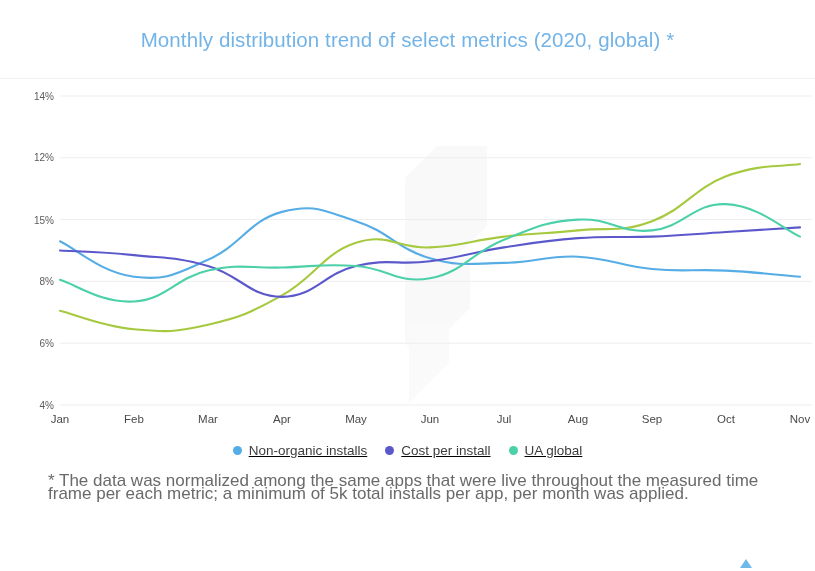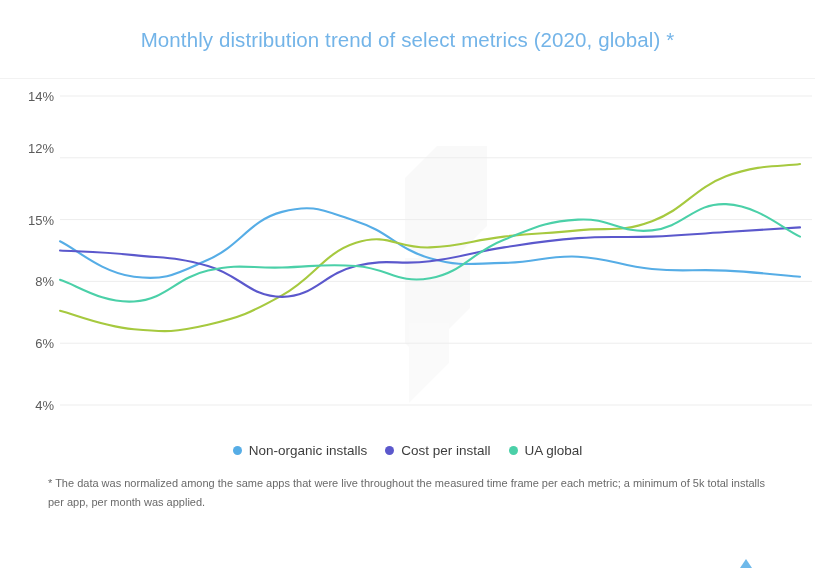--- a/index.html
+++ b/index.html
@@ -55,21 +55,21 @@
   .y-labels {
     position: absolute;
     left: 0;
     top: 0;
     width: 60px;
     height: 335px;
   }
   .y-label {
     position: absolute;
     right: 6px;
-    font-size: 13px;
+    font-size: 10px;
     color: #5b5b5b;
     transform: translateY(-50%);
     white-space: nowrap;
   }
 
   
   .x-labels {
     position: absolute;
     left: 0;
     top: 413px;
@@ -93,20 +93,21 @@
     width: 815px;
     display: flex;
     justify-content: center;
     align-items: center;
     gap: 0;
   }
   .legend-item {
     display: flex;
     align-items: center;
     margin: 0 9px;
+    text-decoration: underline;
   }
   .legend-dot {
     width: 9px;
     height: 9px;
     border-radius: 50%;
     display: inline-block;
     margin-right: 7px;
   }
   .legend-label {
     font-size: 13.5px;
@@ -115,22 +116,22 @@
   }
 
   
   .footnotes {
     position: absolute;
     left: 48px;
     top: 474px;
     width: 730px;
   }
   .footnote {
-    font-size: 11px;
-    line-height: 19px;
+    font-size: 17px;
+    line-height: 13px;
     color: #6a6a6a;
     margin: 0 0 14px 0;
   }
   .divider-line {
     position: absolute;
     left: 0;
     top: 78px;
     width: 815px;
     height: 1px;
     background: #f2f2f2;
@@ -178,25 +179,38 @@
           <path d="M60.00,172.50 C76.28,173.52 101.44,173.74 134.00,177.13 C166.56,180.53 175.44,178.77 208.00,187.95 C240.56,197.13 249.44,218.85 282.00,218.85 C314.56,218.85 323.44,195.77 356.00,187.95 C388.56,180.13 397.44,187.39 430.00,183.31 C462.56,179.24 471.44,174.51 504.00,169.41 C536.56,164.31 545.44,162.52 578.00,160.14 C610.56,157.76 619.44,159.95 652.00,158.60 C684.56,157.24 693.44,156.00 726.00,153.96 C758.56,151.92 783.72,150.34 800.00,149.33" fill="none" stroke="#5b58cc" stroke-width="2.1" stroke-linecap="round" stroke-linejoin="round"></path>
           <path d="M60.00,201.85 C76.28,206.61 101.44,225.52 134.00,223.49 C166.56,221.45 175.44,200.06 208.00,192.59 C240.56,185.11 249.44,190.51 282.00,189.50 C314.56,188.48 323.44,185.57 356.00,187.95 C388.56,190.33 397.44,206.09 430.00,200.31 C462.56,194.53 471.44,174.60 504.00,161.69 C536.56,148.77 545.44,143.64 578.00,141.60 C610.56,139.56 619.44,155.81 652.00,152.41 C684.56,149.02 693.44,124.79 726.00,126.15 C758.56,127.51 783.72,151.46 800.00,158.60" fill="none" stroke="#4bd0a8" stroke-width="2.1" stroke-linecap="round" stroke-linejoin="round"></path>
         </g>
     </svg>
 
     <div class="y-labels" id="y-labels">
         <div class="y-label" style="top: 327px;">4%</div>
         <div class="y-label" style="top: 265.2px;">6%</div>
         <div class="y-label" style="top: 203.4px;">8%</div>
         <div class="y-label" style="top: 141.6px;">15%</div>
-        <div class="y-label" style="top: 70px;">12%</div>
+        <div class="y-label" style="top: 79px;">12%</div>
         <div class="y-label" style="top: 18px;">14%</div>
       </div>
   </div>
 
+  <div class="x-labels" id="x-labels">
+      <div class="x-label" style="left: 60px;">Jan</div>
+      <div class="x-label" style="left: 134px;">Feb</div>
+      <div class="x-label" style="left: 208px;">Mar</div>
+      <div class="x-label" style="left: 282px;">Apr</div>
+      <div class="x-label" style="left: 356px;">May</div>
+      <div class="x-label" style="left: 430px;">Jun</div>
+      <div class="x-label" style="left: 504px;">Jul</div>
+      <div class="x-label" style="left: 578px;">Aug</div>
+      <div class="x-label" style="left: 652px;">Sep</div>
+      <div class="x-label" style="left: 726px;">Oct</div>
+      <div class="x-label" style="left: 800px;">Nov</div>
+    </div>
 
   <div class="legend" id="legend">
       <div class="legend-item">
         <span class="legend-dot" style="background: rgb(86, 173, 230);"></span>
         <span class="legend-label">Non-organic installs</span>
       </div>
       <div class="legend-item">
         <span class="legend-dot" style="background: rgb(91, 88, 204);"></span>
         <span class="legend-label">Cost per install</span>
       </div>

